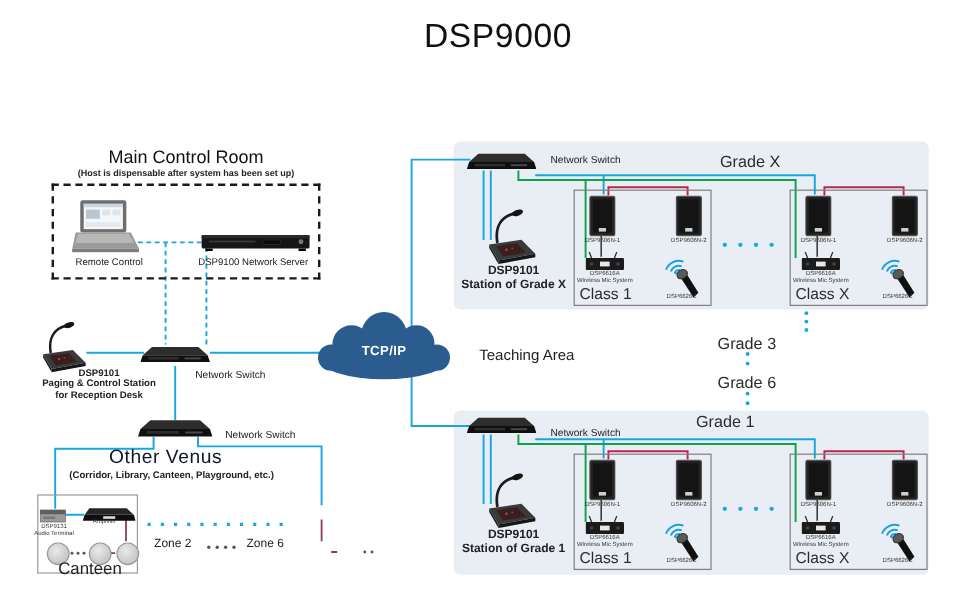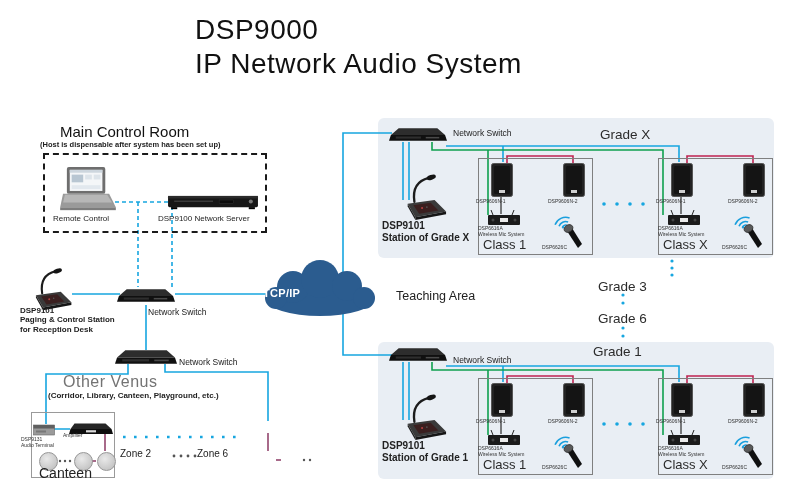--- a/index.html
+++ b/index.html
@@ -1,39 +1,39 @@
 <!DOCTYPE html>
 <html><head>
 <meta charset="utf-8">
 <style>
   html,body{margin:0;padding:0;background:#fff}
   .stage{position:relative;width:800px;height:503px;background:#fff;overflow:hidden;
          font-family:"Liberation Sans","DejaVu Sans",sans-serif;color:#1d1d1d}
-  .lab{position:absolute;text-align:left;line-height:1.18}
+  .lab{position:absolute;text-align:center;line-height:1.18}
   .sect-bg{position:absolute;background:#e9eef4;border-radius:6px}
   .dashed-box{position:absolute;border:2px dashed #1a1a1a}
   .venue-box{position:absolute;border:1px solid #9a9a9a;background:transparent}
   .class-box{position:absolute;width:113px;height:95px;border:1.2px solid #7f7f7f;background:transparent}
   .dev{position:absolute;overflow:visible}
   svg.wires{position:absolute;left:0;top:0}
   .spk{position:absolute;width:19px;height:19px;border-radius:50%;box-sizing:border-box;
        background:radial-gradient(circle at 40% 35%,#e9e9e9,#b9b9b9);border:1px solid #979797}
   .t-title{font-size:28px;line-height:34px;letter-spacing:.5px;color:#111}
   .t-room{font-size:15px;color:#111}
   .t-roomsub{font-size:7.5px;font-weight:bold;color:#222}
   .t-dev{font-size:8px;color:#222}
   .t-sw{font-size:8.5px;color:#222}
   .t-recp{font-size:8px;font-weight:600;color:#222}
   .t-station{font-size:10px;font-weight:600;color:#222}
   .t-grade{font-size:13.5px;color:#2b2b2b;text-align:left}
   .t-class{position:absolute;font-size:13px;color:#2b2b2b;text-align:left}
   .t-tiny{font-size:5px;line-height:5.8px;color:#333}
   .t-cloud{font-size:11px;font-weight:bold;color:#fff;letter-spacing:.3px}
   .t-teach{font-size:12.5px;color:#222}
-  .t-venus{font-size:16px;letter-spacing:.5px;color:#737373}
+  .t-venus{font-size:16px;letter-spacing:.5px;color:#0f172a}
   .t-venussub{font-size:8px;font-weight:bold;color:#222}
   .t-zone{font-size:10px;color:#222}
   .t-vname{font-size:14px;color:#222}
 </style>
 </head>
 <body>
 
 <svg width="0" height="0" style="position:absolute" aria-hidden="true">
   <defs>
     <symbol id="sym-switch" viewBox="0 0 60 20">
@@ -173,21 +173,20 @@
         <circle cx="310" cy="460" r="1.2"></circle>
       <circle cx="174" cy="456" r="1.4"></circle>
         <circle cx="181" cy="456" r="1.4"></circle>
         <circle cx="188" cy="456" r="1.4"></circle>
         <circle cx="195" cy="456" r="1.4"></circle>
     </g>
   </svg>
 
   <div class="lab t-title" style="left:195px;top:13px;width:440px">
     <div>DSP9000</div>
-    <div>IP Network Audio System</div>
   </div>
 
   <div class="lab t-room" style="left:60px;top:123px;width:190px">Main Control Room</div>
   <div class="lab t-roomsub" style="left:40px;top:141px;width:230px">(Host is dispensable after system has been set up)</div>
   <div class="dashed-box" style="left:43px;top:153px;width:220px;height:76px"></div>
   <svg class="dev" style="left:60px;top:166px;width:56px;height:48px">
       <use href="#sym-laptop"></use>
     </svg>
   <svg class="dev" style="left:166px;top:190px;width:94px;height:22px">
       <use href="#sym-server"></use>
@@ -286,21 +285,21 @@
     <div class="t-class" style="left:4px;top:78px">Class X</div>
   </div>
 
   <div class="lab t-grade" style="left:598px;top:279px;width:70px">Grade 3</div>
   <div class="lab t-grade" style="left:598px;top:311px;width:70px">Grade 6</div>
 
   <svg class="dev" style="left:389px;top:344px;width:58px;height:20px">
       <use href="#sym-switch"></use>
     </svg>
   <div class="lab t-sw" style="left:453px;top:355px;width:70px">Network Switch</div>
-  <div class="lab t-grade" style="left:593px;top:344px;width:80px">Grade 1</div>
+  <div class="lab t-grade" style="left:580px;top:344px;width:80px">Grade 1</div>
   <svg class="dev" style="left:400px;top:392px;width:48px;height:50px">
       <use href="#sym-station"></use>
     </svg>
   <div class="lab t-station" style="left:382px;top:440px;width:92px">
     <div>DSP9101</div>
     <div>Station of Grade 1</div>
   </div>
 
   <div class="class-box" style="left:478px;top:378px">
     <svg class="dev" style="left:12px;top:4px;width:22px;height:34px">

